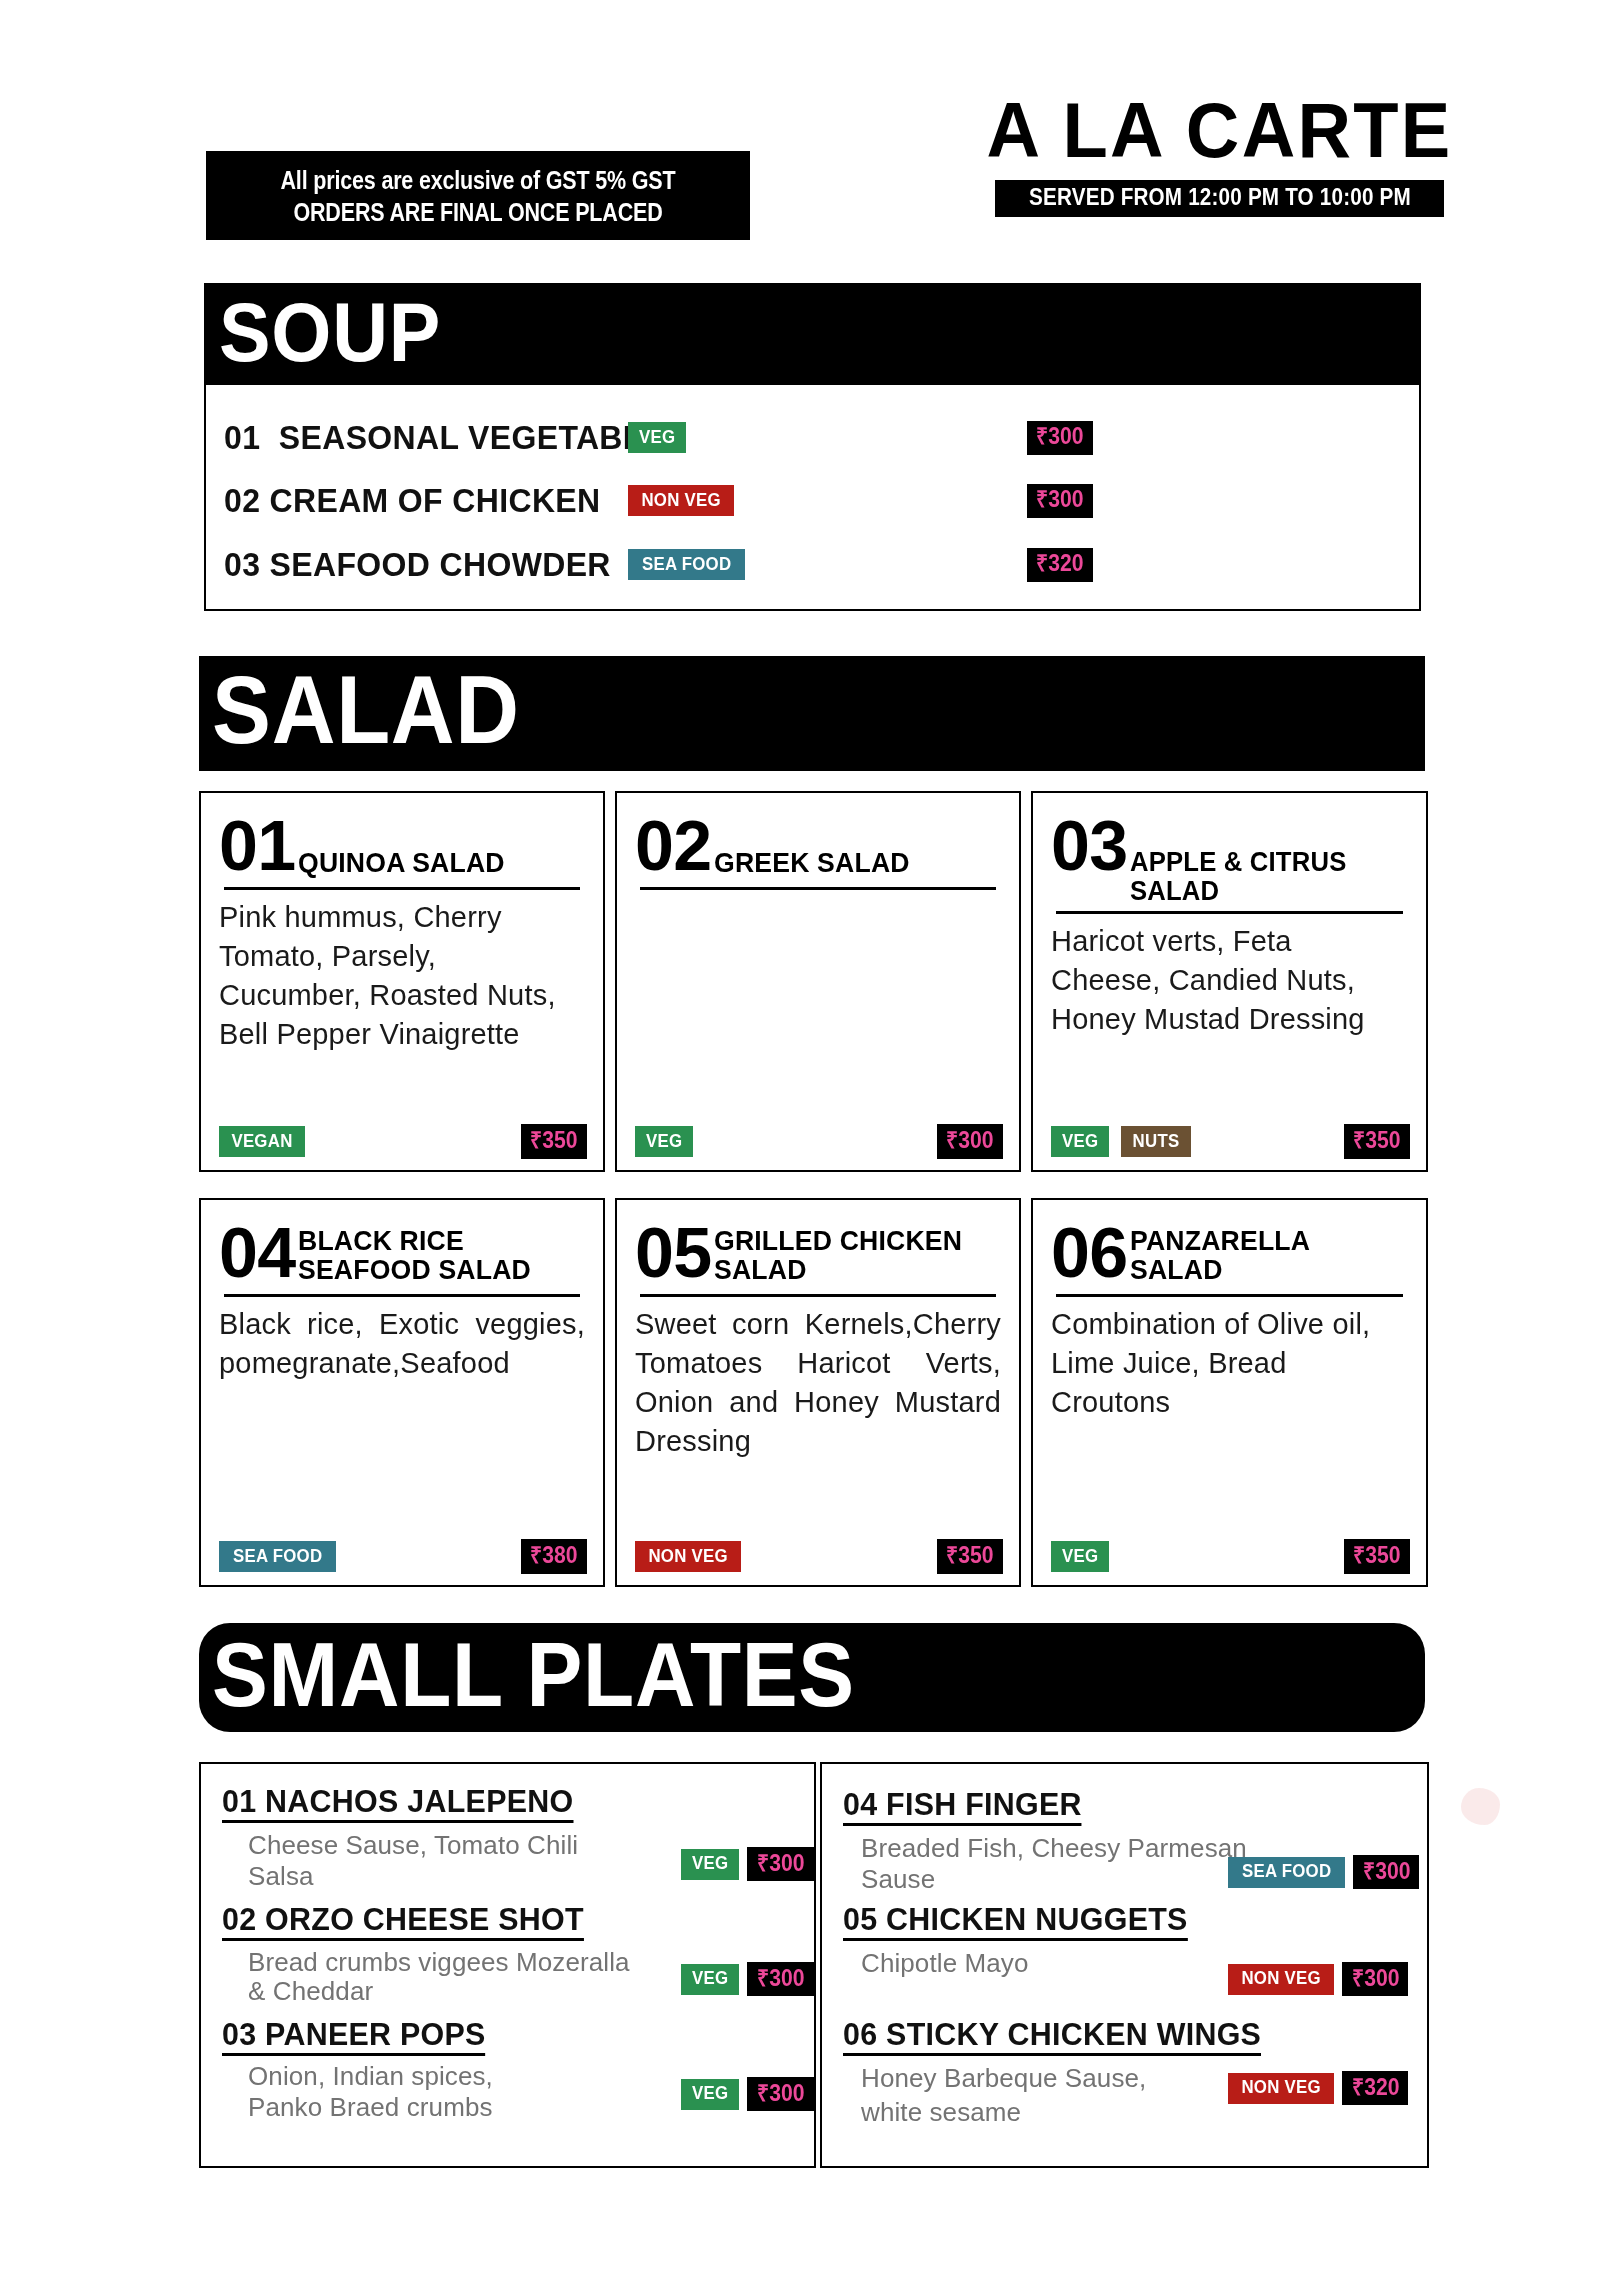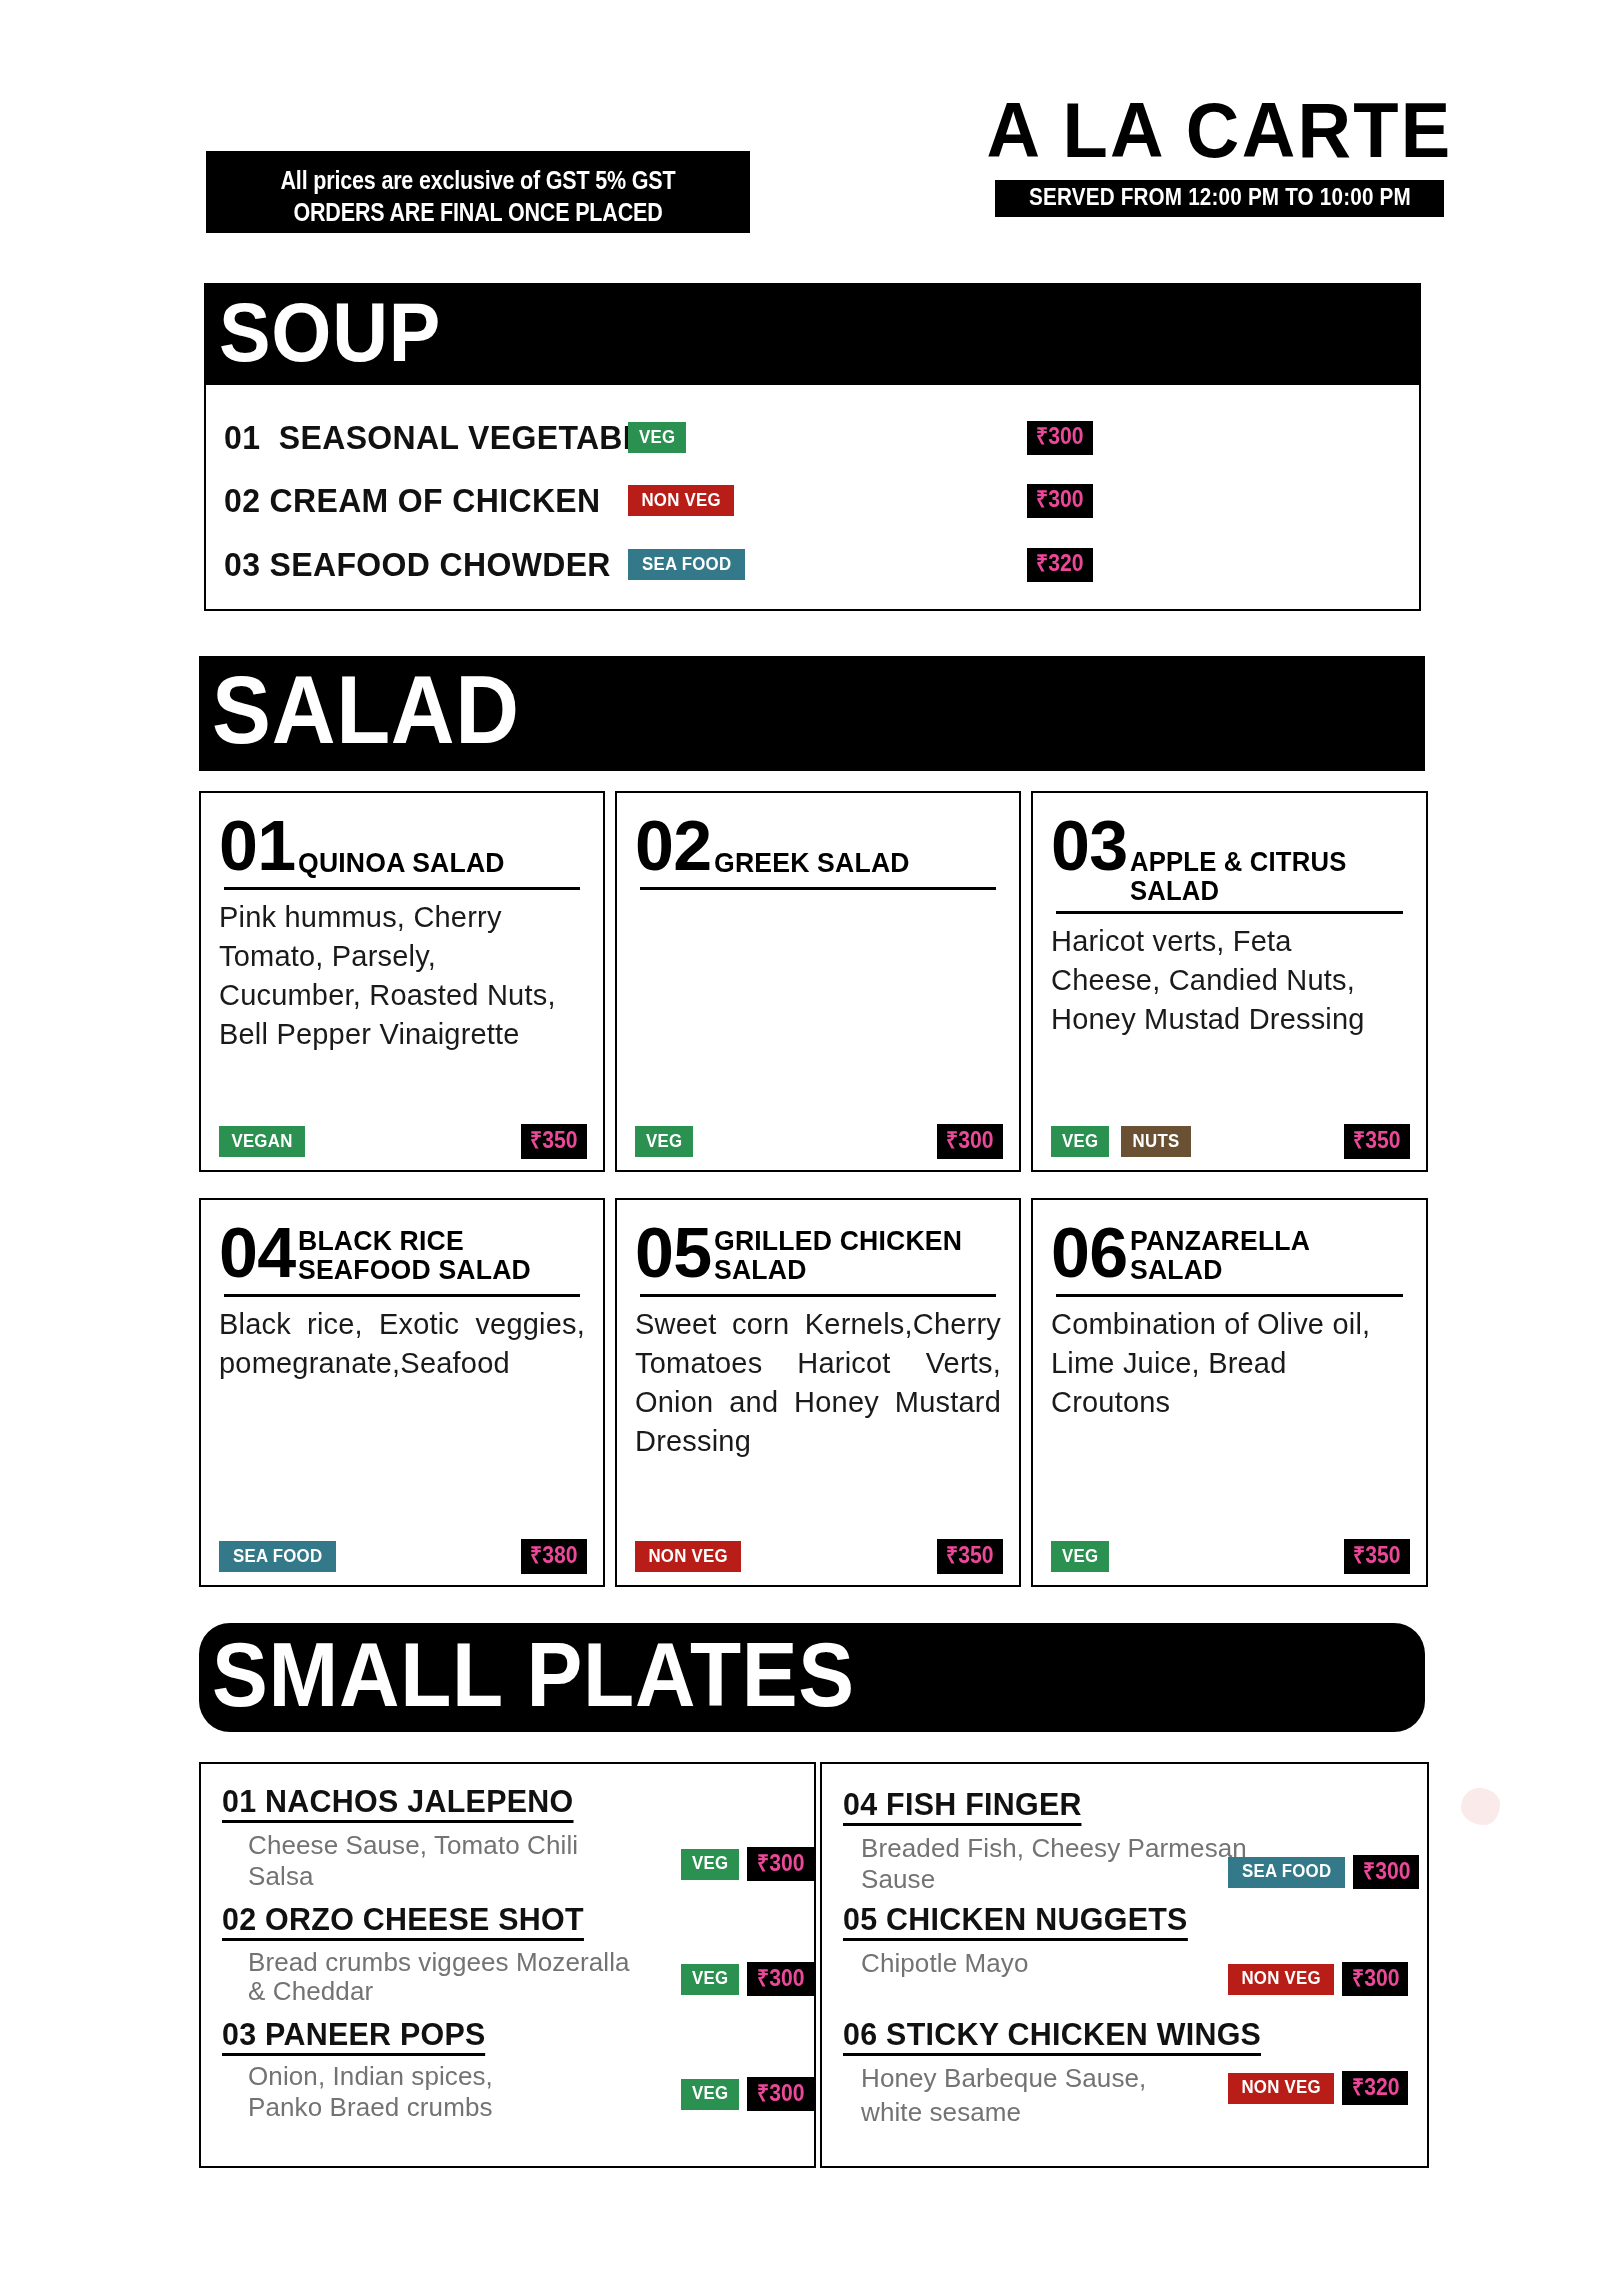--- a/index.html
+++ b/index.html
@@ -23,21 +23,21 @@
     width: 1623px; height: 268px;
   }
 
   #gst-notice {
     position: absolute;
     left: 206px; top: 151px;
     width: 544px;
     background: #000000;
     color: #ffffff;
     text-align: center;
-    padding: 13px 8px 5px 8px;
+    padding: 13px 8px 12px 8px;
     box-sizing: border-box;
   }
   #gst-notice div {
     font-family: "Liberation Sans", sans-serif;
     font-weight: bold;
     font-size: 25px;
     line-height: 32px;
     letter-spacing: -0.2px;
     transform: scaleX(0.86);
     transform-origin: center center;

